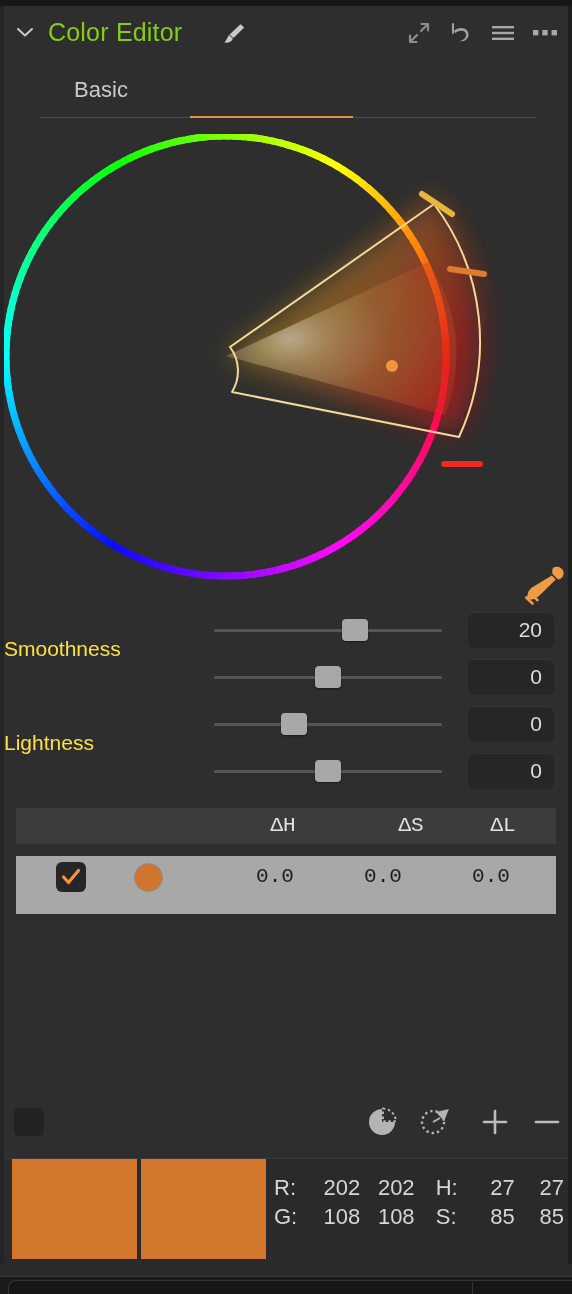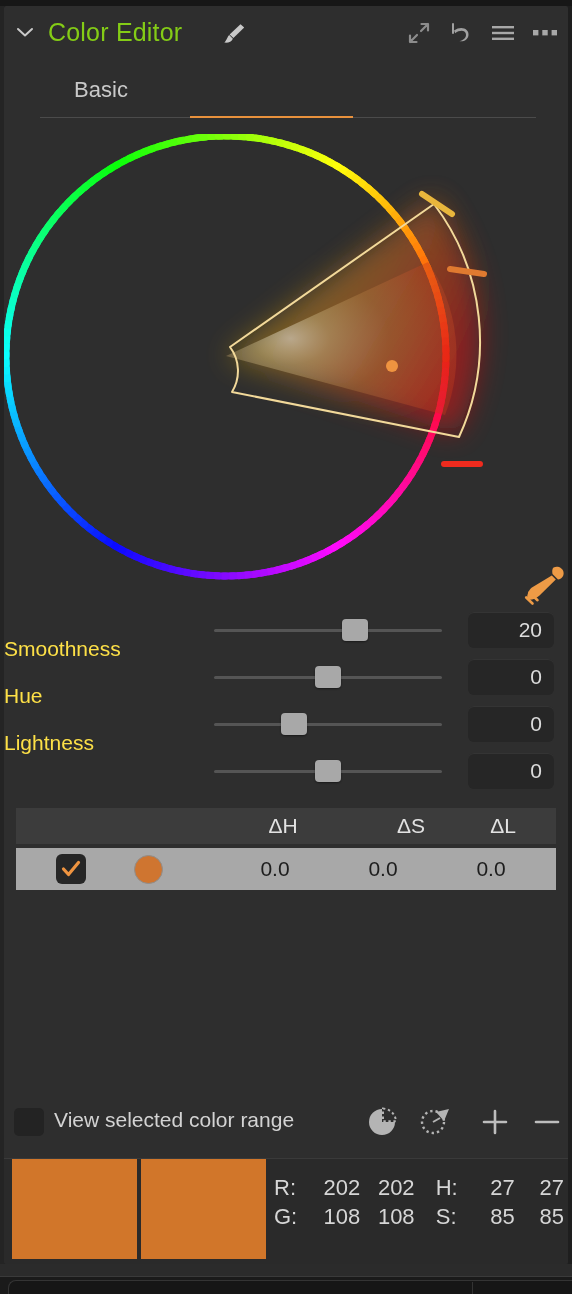--- a/index.html
+++ b/index.html
@@ -212,41 +212,42 @@
     padding-right: 12px;
     box-sizing: border-box;
     cursor: text;
   }
 
   
   .ctable {
     position: absolute;
     left: 12px; top: 802px;
     width: 540px;
+    font-family: Liberation Mono, monospace;
   }
   .thead {
     height: 36px;
     background: #3c3c3c;
     position: relative;
   }
   .th {
     position: absolute;
     top: 6px;
     font-size: 21px;
     color: #e2e2e2;
     text-align: center;
   }
   .th.h { left: 212px; width: 110px; }
   .th.s { left: 340px; width: 110px; }
   .th.l { left: 432px; width: 110px; }
 
   .trow {
     position: relative;
-    height: 42px;
-    margin-top: 4px;
+    height: 58px;
+    margin-top: 12px;
     background: #a8a8a8;
     cursor: pointer;
   }
   .row-check {
     position: absolute;
     left: 40px; top: 6px;
     width: 30px; height: 30px;
     background: #262626;
     border-radius: 6px;
     display: flex; align-items: center; justify-content: center;
@@ -657,21 +658,20 @@
 
       <div class="srow">
         <div class="slabel">Smoothness</div>
         <div class="strack">
           <div class="sthumb" style="left:62%"></div>
         </div>
         <div class="sbox">20</div>
       </div>
 
       <div class="srow">
-        <div class="slabel">Hue</div>
         <div class="strack">
           <div class="sthumb" style="left:50%"></div>
         </div>
         <div class="sbox">0</div>
       </div>
 
       <div class="srow">
         <div class="slabel">Lightness</div>
         <div class="strack">
           <div class="sthumb" style="left:35%"></div>
@@ -703,21 +703,20 @@
         </div>
         <div class="row-swatch" style="background: rgb(207, 117, 48);"></div>
         <div class="td h">0.0</div>
         <div class="td s">0.0</div>
         <div class="td l">0.0</div>
       </div>
     </div>
 
     <div class="viewrow">
       <div class="vr-check"></div>
-      <div class="vr-label">View selected color range</div>
 
       <div class="vr-ico pie">
         <svg width="34" height="32" viewBox="0 0 34 32">
           <path d="M16 3 A13 13 0 1 0 29 16 L16 16 Z" fill="#b4b4b4"></path>
           <path d="M17 2.6 A13.4 13.4 0 0 1 30 15.2 L17 15.2 Z" fill="none" stroke="#b4b4b4" stroke-width="2" stroke-dasharray="2.4 2.6"></path>
         </svg>
       </div>
 
       <div class="vr-ico lasso">
         <svg width="34" height="32" viewBox="0 0 34 32">

